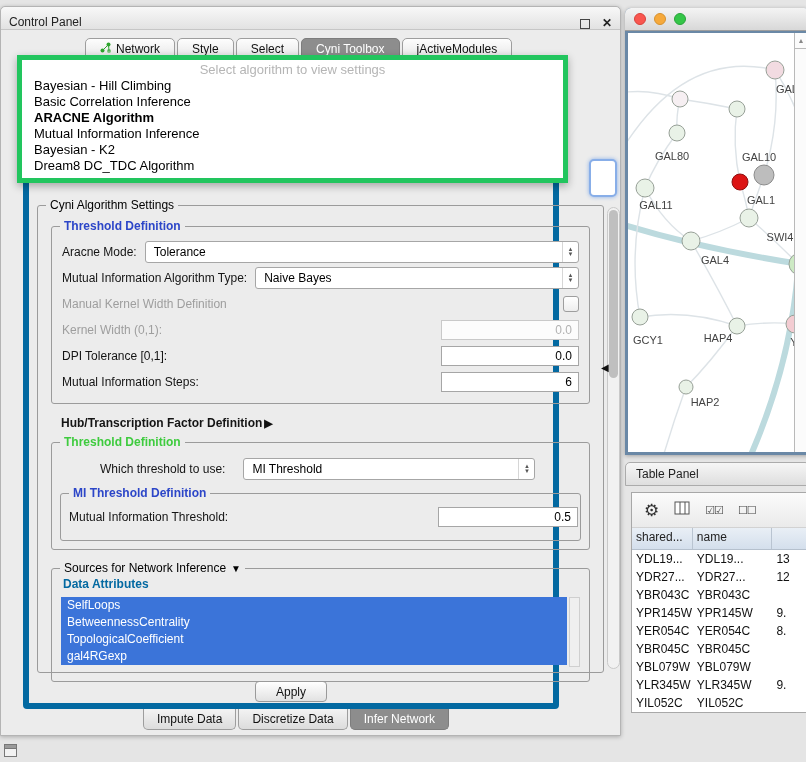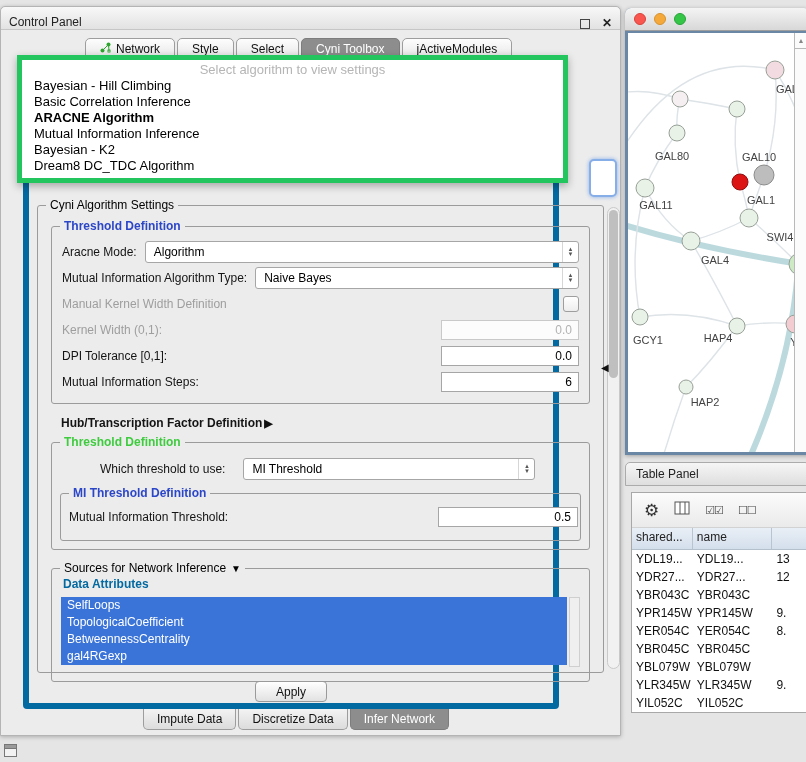--- a/index.html
+++ b/index.html
@@ -142,21 +142,21 @@
 
       <div class="fs settings-fs">
         <span class="legend">Cyni Algorithm Settings</span>
 
         <div class="fs af">
           <span class="legend blue">Threshold Definition</span>
 
           <div class="row">
             <span class="lbl">Aracne Mode:</span>
             <div class="combo">
-              <span>Algorithm</span>
+              <span>Tolerance</span>
               <span class="combo-arrows">
                   <i>▲</i>
                   <i>▼</i>
                 </span>
             </div>
           </div>
 
           <div class="row">
             <span class="lbl">Mutual Information Algorithm Type:</span>
             <div class="combo">
@@ -225,22 +225,22 @@
 
         <div class="fs src">
           <span class="legend">
             <span>Sources for Network Inference</span>
             <span style="font-size:10px">▼</span>
           </span>
           <div class="da">Data Attributes</div>
           <div class="attr-list">
             <div class="attr-scroll"></div>
           <div class="attr-row">SelfLoops</div>
+              <div class="attr-row">BetweennessCentrality</div>
               <div class="attr-row">TopologicalCoefficient</div>
-              <div class="attr-row">BetweennessCentrality</div>
               <div class="attr-row">gal4RGexp</div>
             </div>
         </div>
       </div>
 
       <div class="vscroll">
         <div class="vthumb"></div>
       </div>
 
       <button class="apply">Apply</button>

